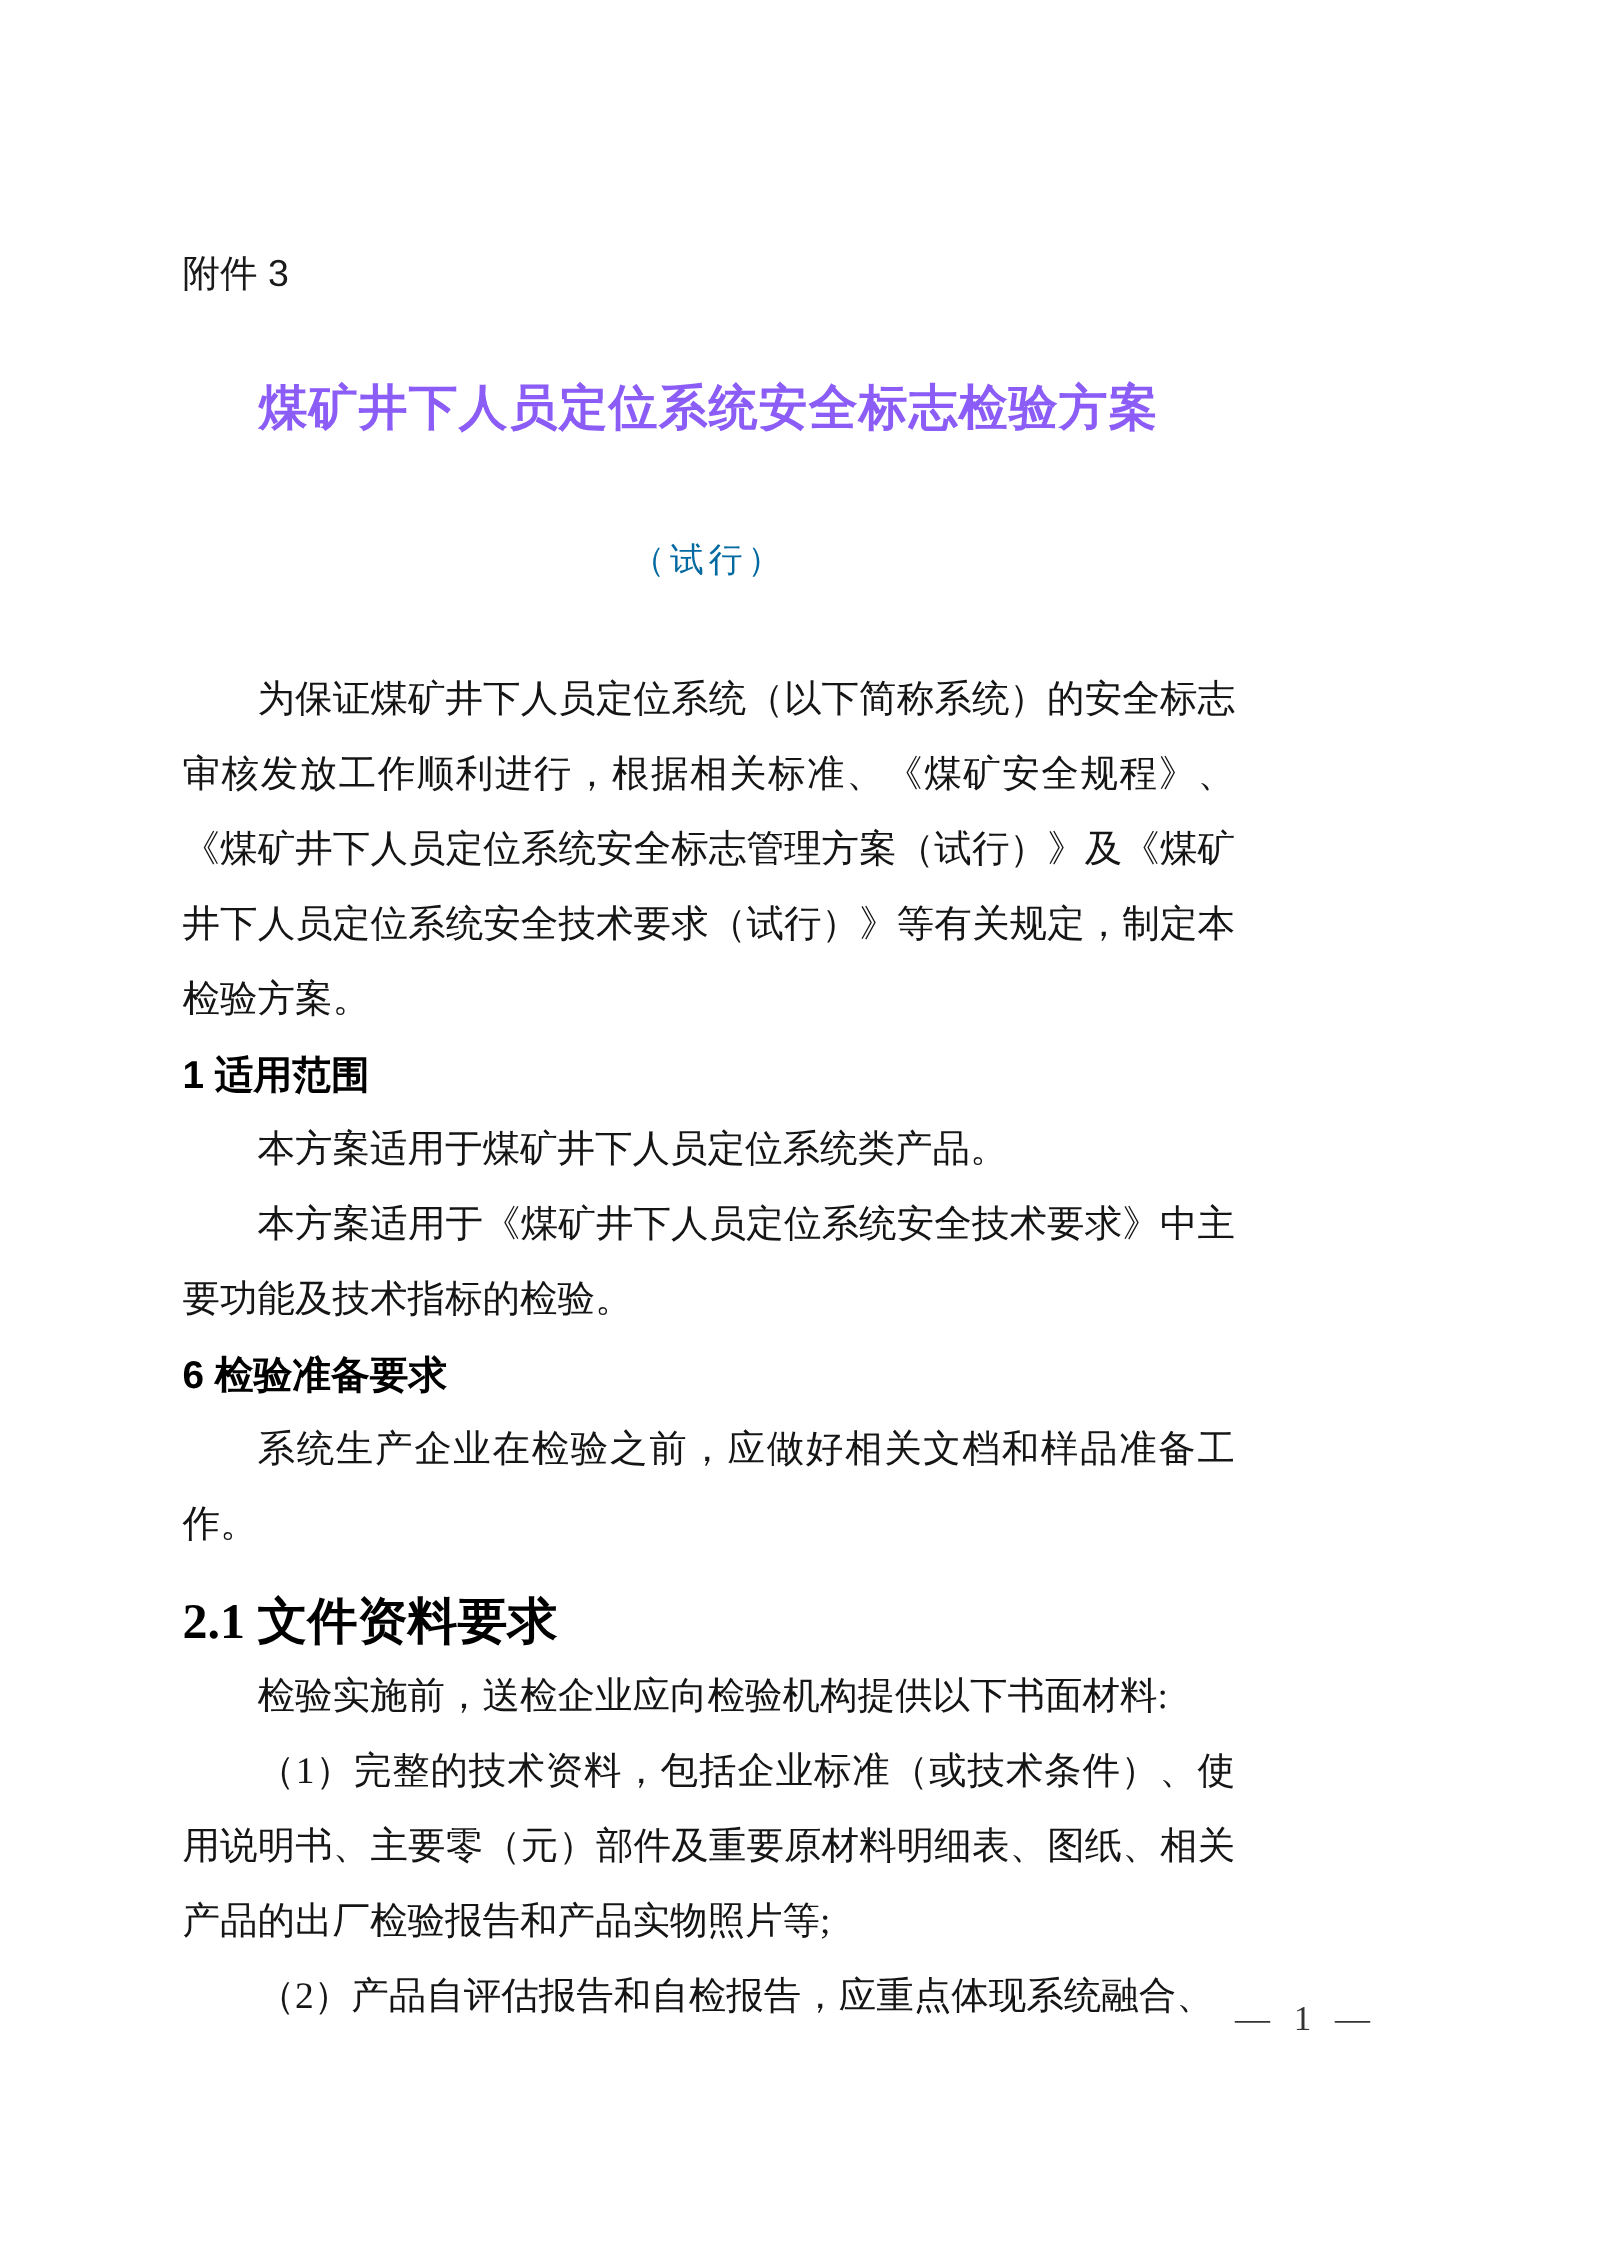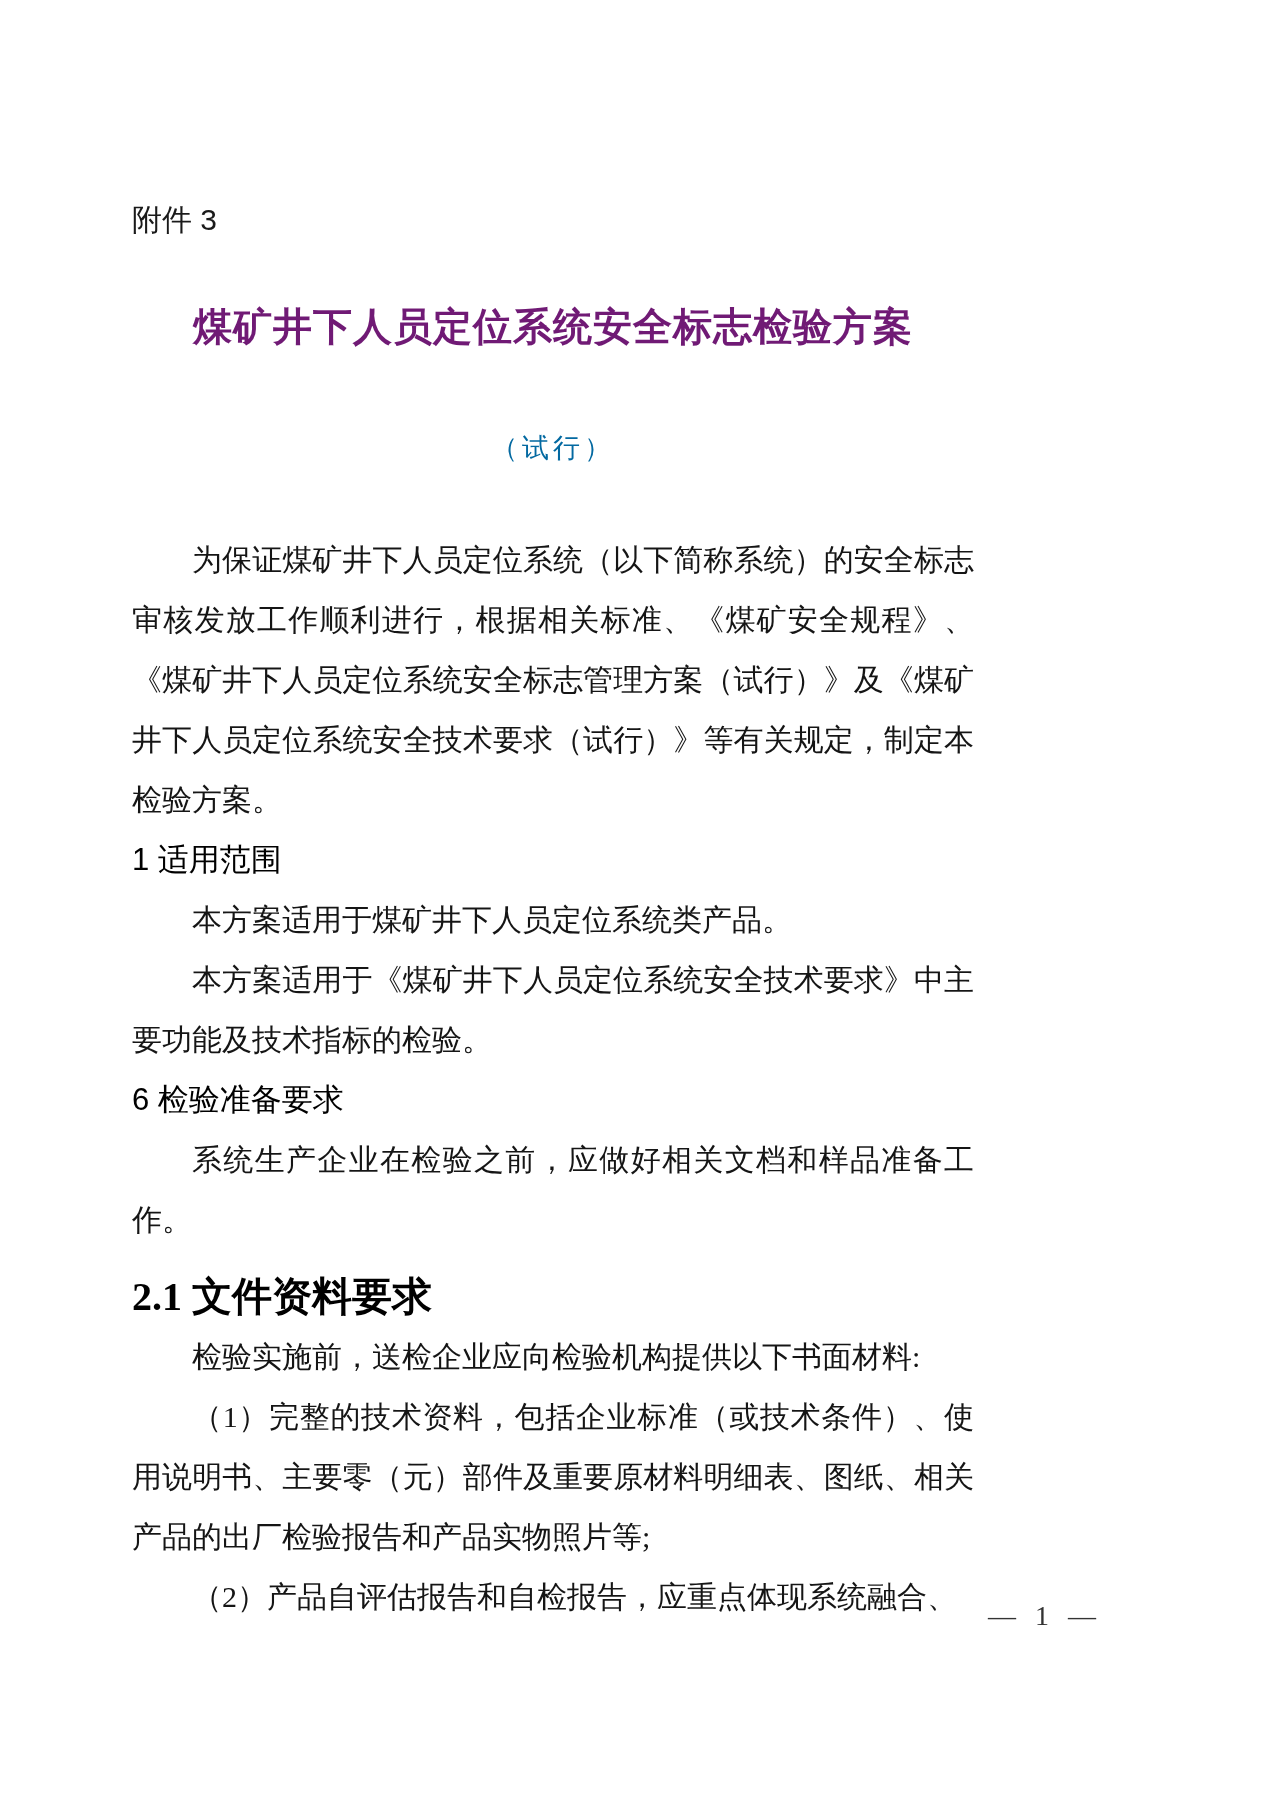--- a/index.html
+++ b/index.html
@@ -10,39 +10,39 @@
   .page {
     position: relative;
     width: 1280px;
     height: 1810px;
     background: #ffffff;
     color: #111111;
     overflow: hidden;
   }
   .content {
     position: absolute;
-    left: 132px;
+    left: 146px;
     top: 202px;
     width: 842px;
   }
   .attachment-label {
     font-family: "Liberation Sans", "DejaVu Sans", sans-serif;
     font-size: 30px;
     line-height: 36px;
     color: #1a1a1a;
   }
   .doc-title {
     margin-top: 60px;
     text-align: center;
     font-family: "Liberation Sans", "DejaVu Sans", sans-serif;
     font-weight: bold;
     font-size: 39px;
     line-height: 58px;
     letter-spacing: 1px;
-    color: #701a75;
+    color: #8b5cf6;
   }
   .doc-subtitle {
     margin-top: 76px;
     text-align: center;
     font-family: "Liberation Serif", "DejaVu Serif", serif;
     font-size: 27px;
     line-height: 32px;
     letter-spacing: 4px;
     color: #0369a1;
   }
@@ -54,21 +54,21 @@
     color: #151515;
   }
   .block { margin: 0; }
   .paragraph {
     text-indent: 2em;
     text-align: justify;
     overflow-wrap: break-word;
   }
   .section-heading {
     font-family: "Liberation Sans", "DejaVu Sans", sans-serif;
-    font-weight: normal;
+    font-weight: bold;
     font-size: 31px;
     line-height: 60px;
     color: #000000;
   }
   .subsection-heading {
     font-family: "Liberation Serif", "DejaVu Serif", serif;
     font-weight: bold;
     font-size: 40px;
     line-height: 60px;
     margin-top: 17px;

